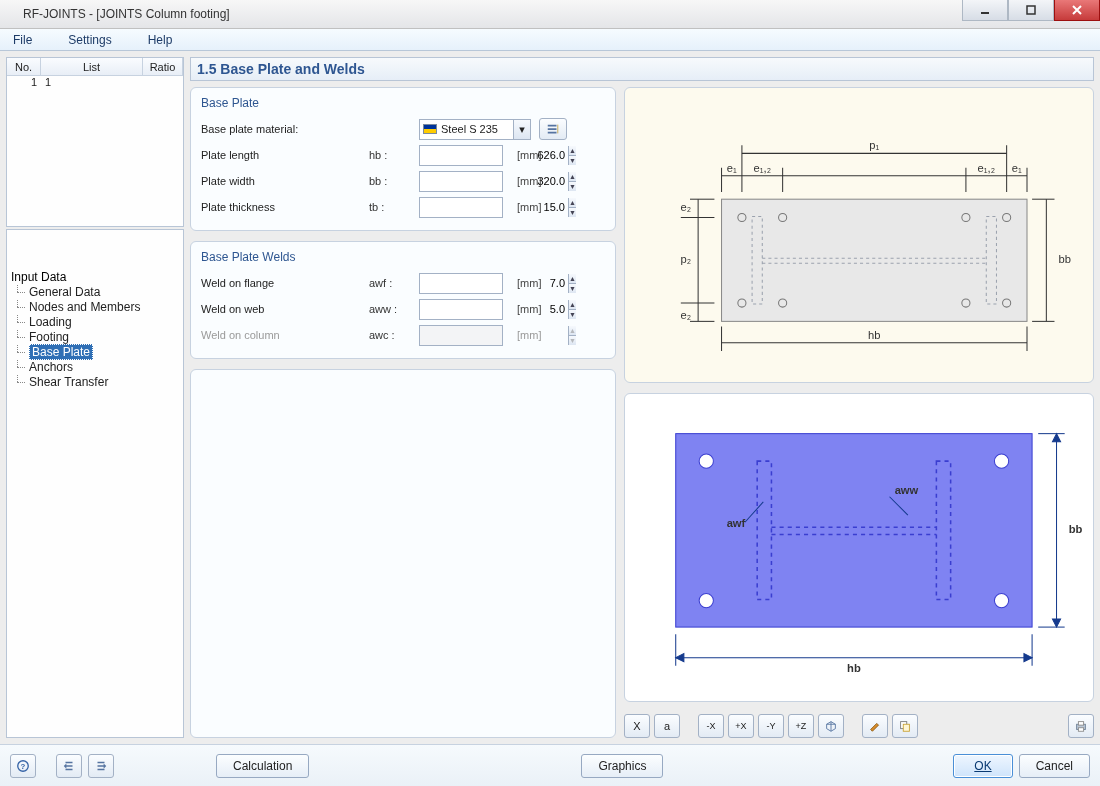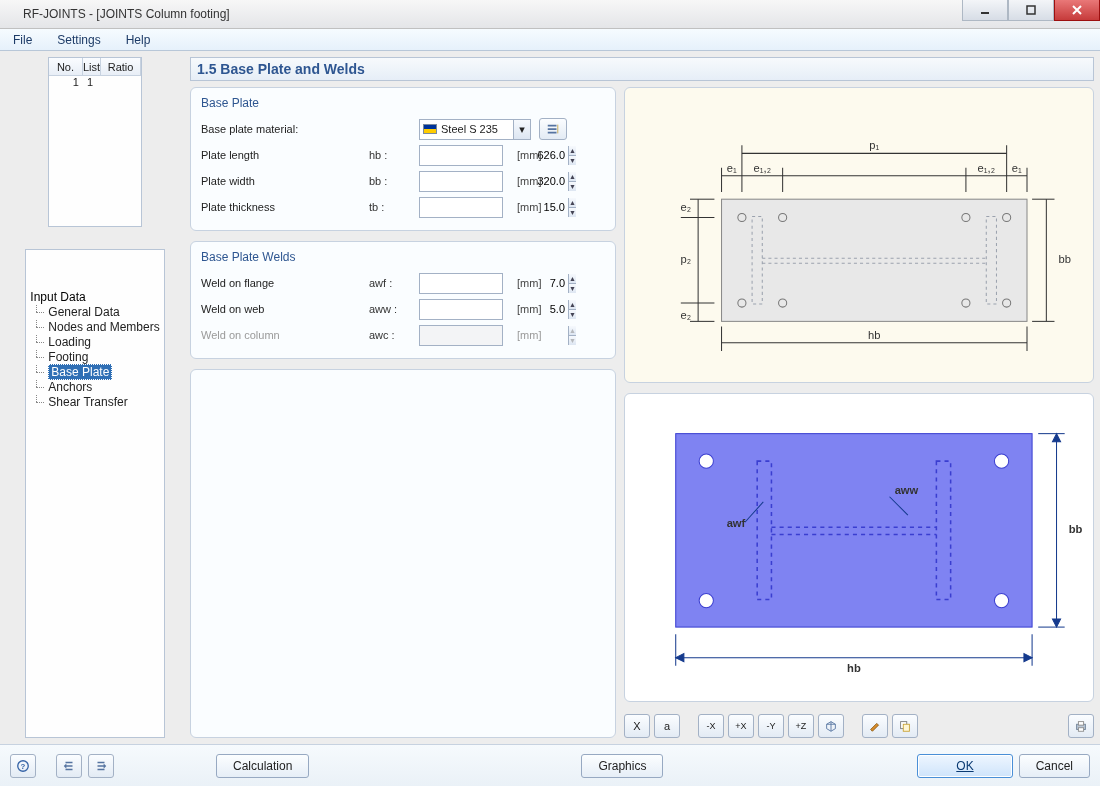--- a/index.html
+++ b/index.html
@@ -38,36 +38,36 @@
     background: linear-gradient(#e97878,#c63b3b);
     color: #fff; border-top:none;
   }
   .tb-btn svg, .tb-close svg { width:12px; height:12px; }
   .menubar {
     height: 22px;
     background: linear-gradient(#f6fbff,#e6f1fb);
     border-bottom: 1px solid #b8c7d8;
     display: flex; align-items: center;
     padding: 0 4px;
-    gap: 7px;
+    gap: 18px;
     font-size: 12px;
   }
   .menu-item {
     padding: 2px 8px;
     color: #1d3b67;
     border: 1px solid transparent;
   }
   .workspace {
     position: absolute; top:51px; left:0; right:0; bottom:42px;
     padding: 6px;
     display: flex;
     gap: 6px;
   }
   .left {
-    width: 178px; display:flex; flex-direction:column; gap:22px;align-items:center;
+    width: 178px; display:flex; flex-direction:column; gap:2px;
   }
   .panel {
     background: #fefefe; border:1px solid #b8c5d6;
   }
   .list-hdr {
     display:flex; font-size:11px; background: linear-gradient(#fafcff,#e8eef6);
     border-bottom:1px solid #c7d2e0; height:18px;
   }
   .list-hdr > div { border-right:1px solid #c7d2e0; display:flex; align-items:center; justify-content:center; }
   .list-col-no { width:34px; }
@@ -165,21 +165,21 @@
     background: linear-gradient(#f6fafd,#eaf1f7);
     display:flex; align-items:center; padding:0 10px; gap:6px;
   }
   .footer .spacer { flex:1; }
   .btn {
     height:24px; padding:0 16px; border:1px solid #97a9c2; border-radius:3px;
     background:linear-gradient(#fcfeff,#e6eef7);
     font-size:12px; color:#222; display:flex; align-items:center;
   }
   .btn.primary {
-    padding:0 38px;
+    padding:0 20px;
     border-color:#4a8fd7;
     background:linear-gradient(#eef6ff,#cfe4fb);
     color:#0a3a72;
     box-shadow: inset 0 0 0 1px #ffffff;
     text-decoration: underline;
   }
   .sq {
     width:26px; height:24px;
   }
   .dim-text { font-size:11px; fill:#333; font-family:inherit; }

